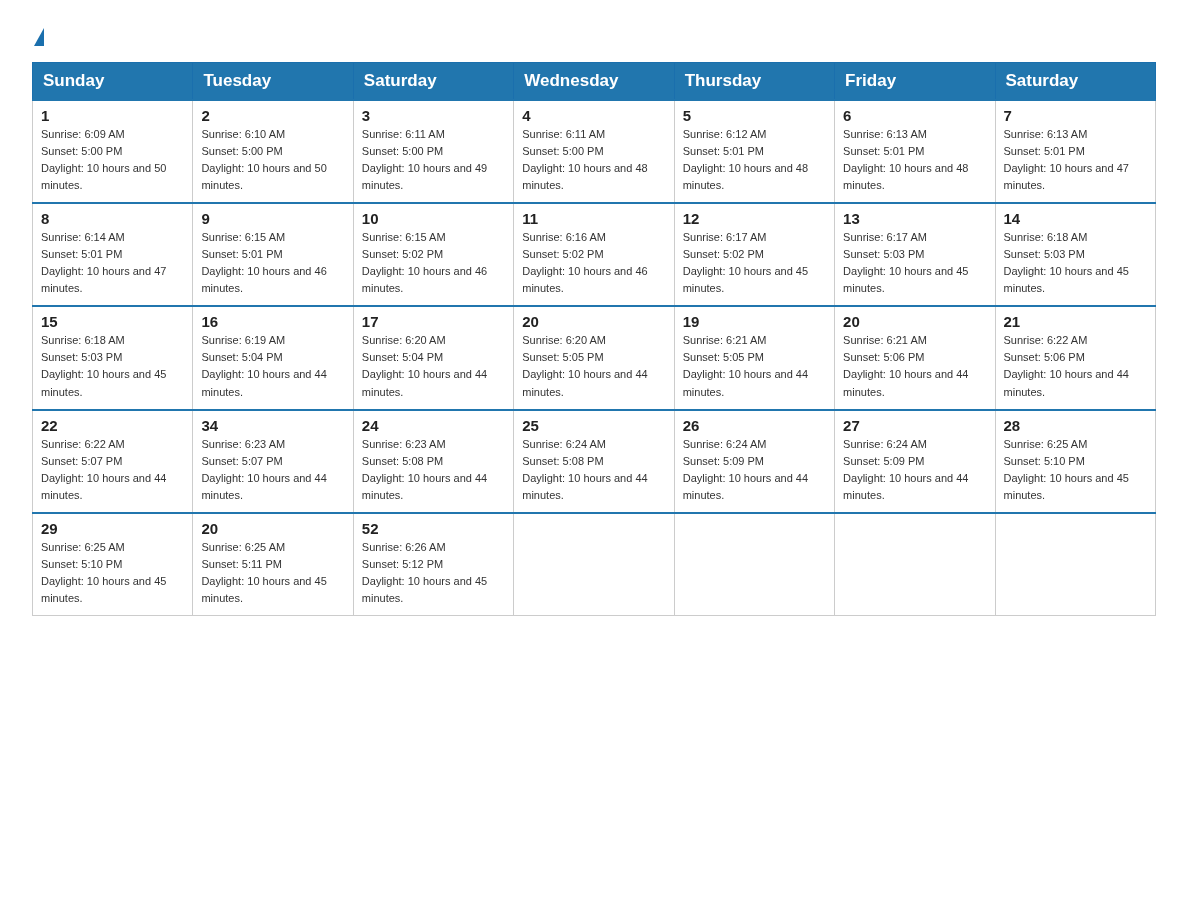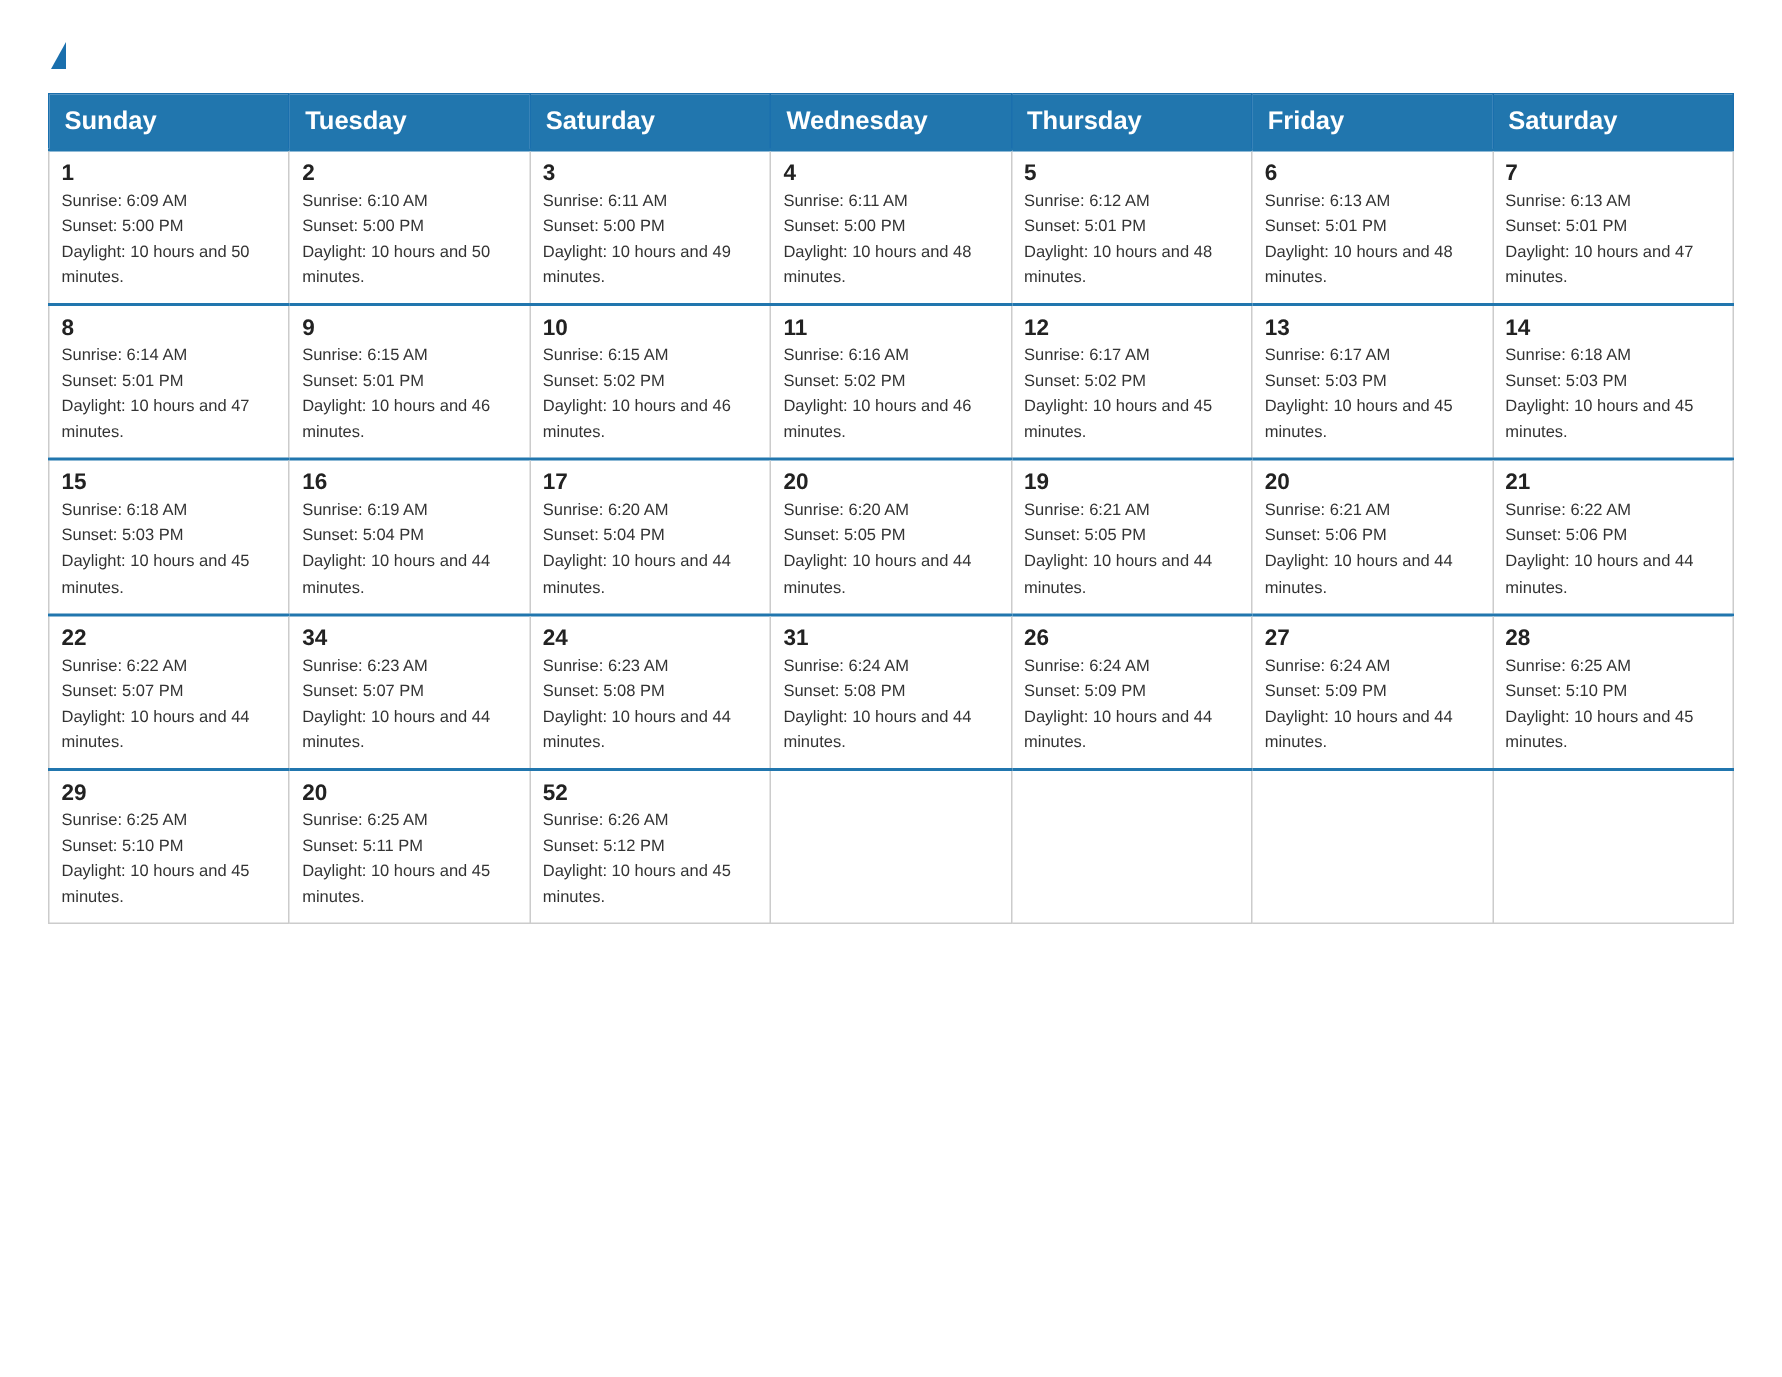--- a/index.html
+++ b/index.html
@@ -231,21 +231,21 @@
         </td>
         <td>
           <span class="day-number">34</span>
         <div class="day-info">Sunrise: 6:23 AM<br>Sunset: 5:07 PM<br>Daylight: 10 hours and 44 minutes.</div>
         </td>
         <td>
           <span class="day-number">24</span>
         <div class="day-info">Sunrise: 6:23 AM<br>Sunset: 5:08 PM<br>Daylight: 10 hours and 44 minutes.</div>
         </td>
         <td>
-          <span class="day-number">31</span>
+          <span class="day-number">25</span>
         <div class="day-info">Sunrise: 6:24 AM<br>Sunset: 5:08 PM<br>Daylight: 10 hours and 44 minutes.</div>
         </td>
         <td>
           <span class="day-number">26</span>
         <div class="day-info">Sunrise: 6:24 AM<br>Sunset: 5:09 PM<br>Daylight: 10 hours and 44 minutes.</div>
         </td>
         <td>
           <span class="day-number">27</span>
         <div class="day-info">Sunrise: 6:24 AM<br>Sunset: 5:09 PM<br>Daylight: 10 hours and 44 minutes.</div>
         </td>

